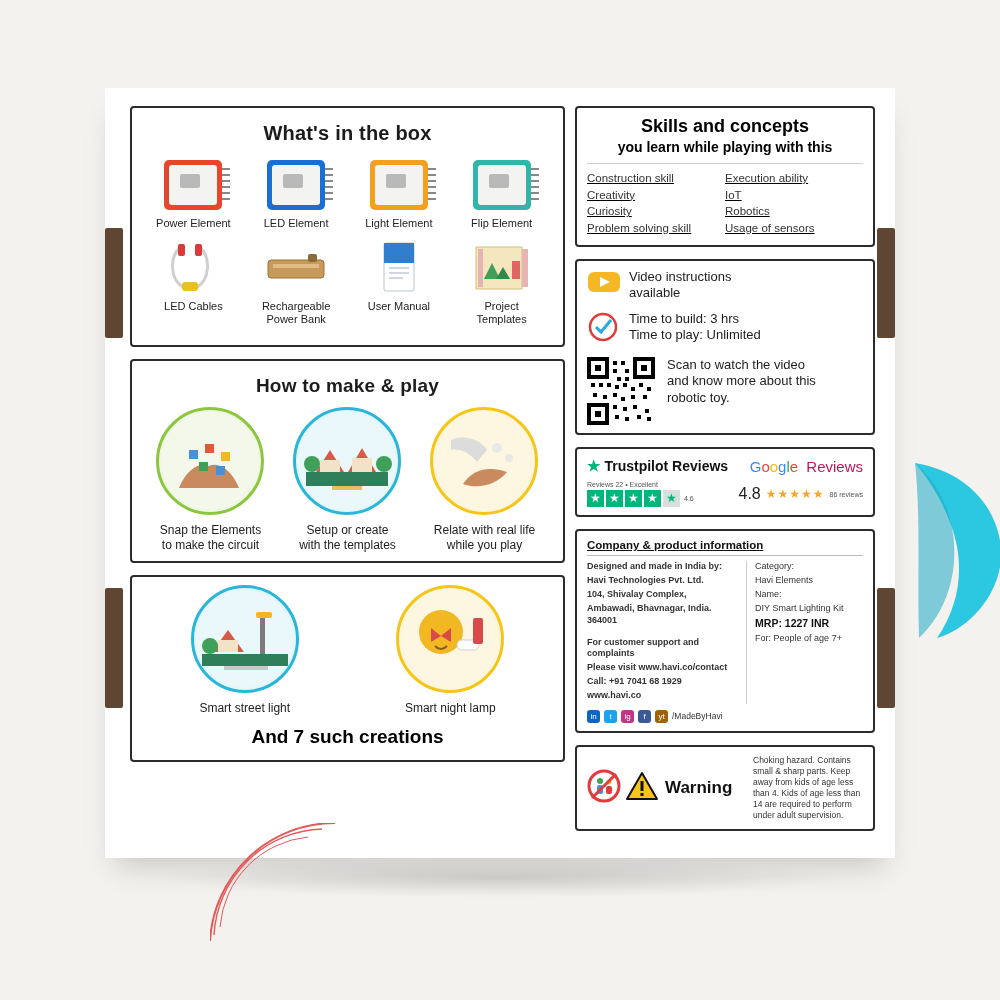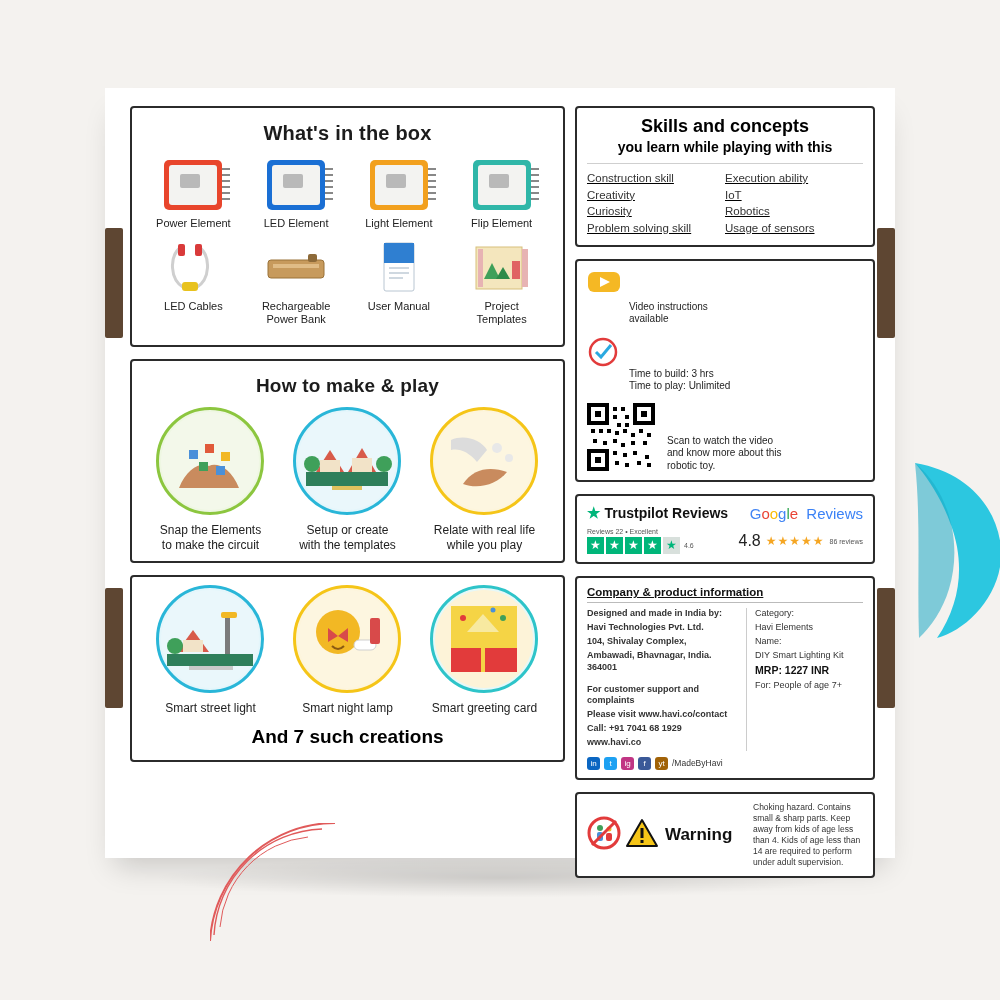--- a/index.html
+++ b/index.html
@@ -91,21 +91,21 @@
 
   
   #skills .t1 { font-size:18px; font-weight:bold; text-align:center; }
   #skills .t2 { font-size:14px; font-weight:bold; text-align:center; margin-top:2px; margin-bottom:8px; }
   .skills-cols { display:flex; border-top:1px solid #cfcfcf; padding-top:6px; }
   .skills-cols ul { list-style:none; margin:0; padding:0; width:50%;text-decoration:underline; }
   .skills-cols li { font-size:11.5px; color:#333; line-height:1.45; }
 
   #video .row { display:flex; align-items:flex-start; margin-bottom:10px; }
   #video .icon-col { width:42px; flex:none; }
-  #video .txt { font-size:10px; color:#1d1d1d; line-height:1.25;margin-top:32px; }
+  #video .txt { font-size:13px; color:#1d1d1d; line-height:1.25; }
   #video .qr-row { display:flex; align-items:flex-start; margin-top:4px; }
   .qr { width:68px; height:68px; flex:none; }
 
   #reviews .rv-head { display:flex; align-items:center; justify-content:space-between; }
   #reviews .tp { font-size:14px; font-weight:bold; color:#111; display:flex; align-items:center; gap:4px;}
   #reviews .goog { font-size:15px; }
   #reviews .g-b{color:#4285f4}.g-r{color:#ea4335}.g-y{color:#fbbc05}.g-g{color:#34a853}
   #reviews .rv-body { display:flex; align-items:center; justify-content:space-between; margin-top:6px; }
   .tp-stars { display:flex; gap:2px; }
   .tp-stars span { width:17px; height:17px; background:#00b67a; color:#fff; font-size:12px; line-height:17px; text-align:center; }
@@ -370,35 +370,20 @@
               <path d="M32 40 l10 8 -10 6 z" fill="#d84a4a"></path>
               <path d="M52 40 l-10 8 10 6 z" fill="#d84a4a"></path>
               <path d="M36 58 q6 6 12 0" stroke="#8a5b12" stroke-width="2" fill="none"></path>
               <rect x="58" y="52" width="22" height="10" rx="5" fill="#ffffff" stroke="#cfcfcf"></rect>
               <rect x="74" y="30" width="10" height="26" rx="2" fill="#d84a4a"></rect>
             </svg>
           </div>
           <div class="caption" style="white-space: pre-line;">Smart night lamp</div>
         </div>
 
-        <div class="circle-item">
-          <div class="circ teal">
-            <svg width="102" height="102" viewBox="0 0 102 102">
-              <circle cx="51" cy="51" r="49" fill="#fdf3d8"></circle>
-              <rect x="18" y="18" width="66" height="66" fill="#f5d445"></rect>
-              <rect x="18" y="60" width="30" height="24" fill="#e23b3b"></rect>
-              <rect x="52" y="60" width="32" height="24" fill="#e23b3b"></rect>
-              <polygon points="34,44 50,26 66,44" fill="#f7e9a0"></polygon>
-              <circle cx="30" cy="30" r="3" fill="#e23b3b"></circle>
-              <circle cx="70" cy="30" r="3" fill="#3fa05a"></circle>
-              <circle cx="60" cy="22" r="2.5" fill="#4a90d9"></circle>
-            </svg>
-          </div>
-          <div class="caption" style="white-space: pre-line;">Smart greeting card</div>
-        </div>
 
       </div>
       <div class="footer-line">And 7 such creations</div>
     </section>
 
   </div>
 
   <div id="right-col">
 
     <section class="panel" id="skills">
@@ -494,21 +479,21 @@
     </section>
 
     <section class="panel" id="reviews">
       <div class="rv-head">
         <div class="tp">
           <span style="color:#00b67a;font-size:15px;">★</span>
           <span>Trustpilot Reviews</span>
         </div>
         <div class="goog">
           <span class="g-b">G</span><span class="g-r">o</span><span class="g-y">o</span><span class="g-b">g</span><span class="g-g">l</span><span class="g-r">e</span>
-          <span style="color:#3b82f6; margin-left:4px;">Reviews</span>
+          <span style="color:#be185d; margin-left:4px;">Reviews</span>
         </div>
       </div>
       <div class="rv-body">
         <div>
           <div class="tp-meta">Reviews 22 • Excellent</div>
           <div style="display:flex;align-items:center;gap:4px;margin-top:2px;">
             <div class="tp-stars">
               <span>★</span>
                 <span>★</span>
                 <span>★</span>

